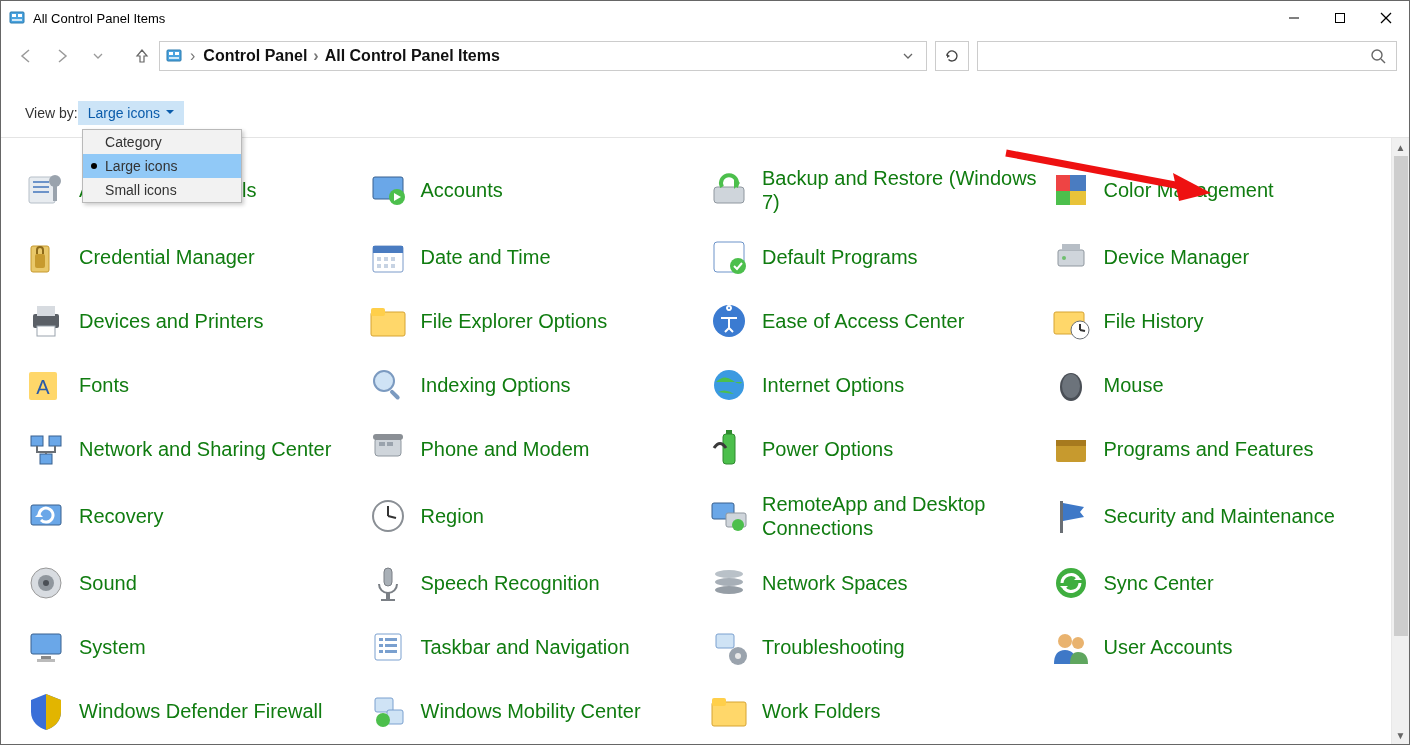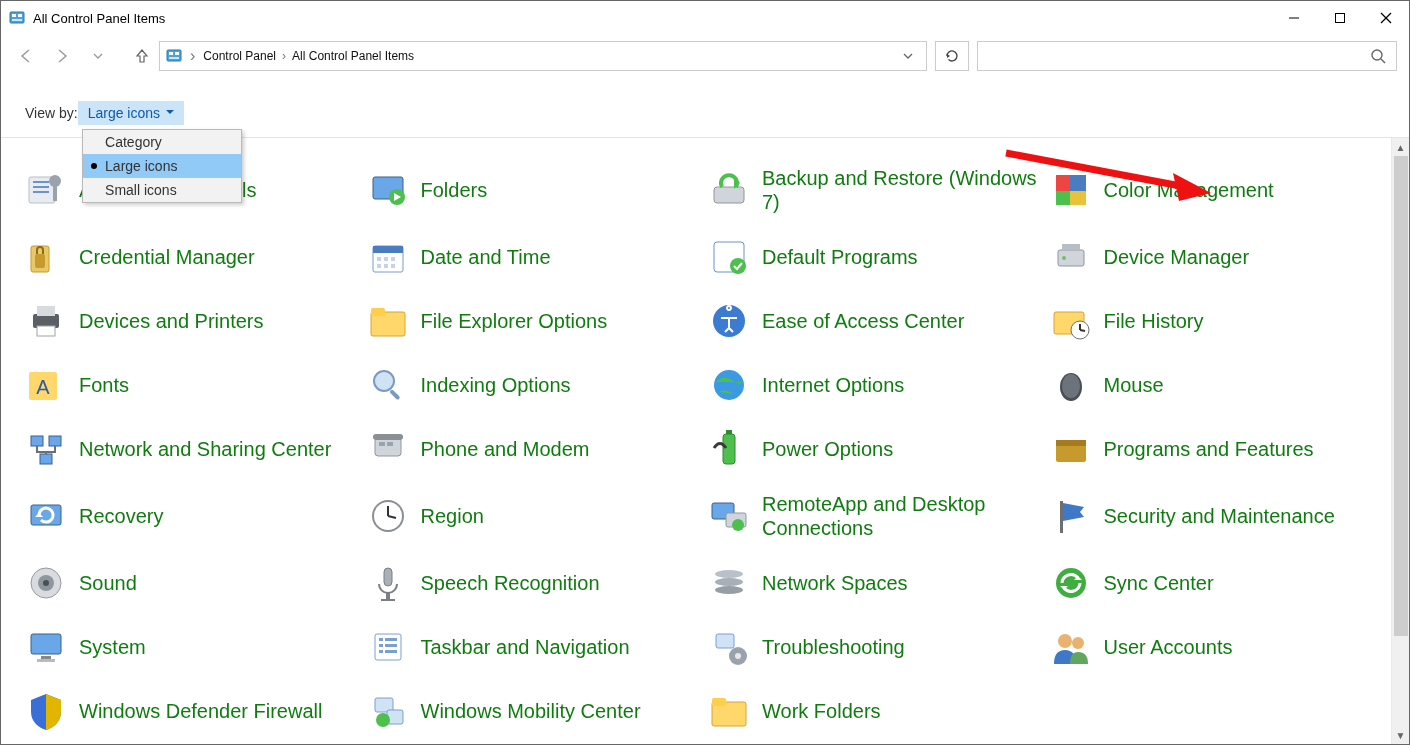--- a/index.html
+++ b/index.html
@@ -14,21 +14,21 @@
   .win-controls { display:flex; height:100%; }
   .win-btn { width:46px; display:flex; align-items:center; justify-content:center; }
 
   
   .navrow { display:flex; align-items:center; gap:8px; padding:6px 12px 6px 16px; }
   .nav-arrows { display:flex; align-items:center; gap:18px; color:#888; }
   .nav-arrow { width:18px; height:18px; display:flex; align-items:center; justify-content:center; }
   .upbtn { margin-left:8px; }
   .addressbar { flex:1; border:1px solid #ccc; height:30px; display:flex; align-items:center; padding:0 6px; gap:8px; min-width:0; }
   .addr-icon { flex:0 0 auto; }
-  .breadcrumbs { display:flex; align-items:center; gap:6px; font-size:12px; color:#111; flex:1; }
+  .breadcrumbs { display:flex; align-items:center; gap:6px; font-size:16px; color:#111; flex:1;font-weight:bold; }
   .breadcrumb-sep { color:#777; }
   .addressbar .chev { margin-left:auto; color:#666; padding:0 6px; }
   .refresh { width:34px; height:30px; border:1px solid #ccc; display:flex; align-items:center; justify-content:center; color:#444; }
   .searchbox { width:420px; height:30px; border:1px solid #ccc; display:flex; align-items:center; justify-content:flex-end; padding:0 10px; color:#666; }
 
   
   .header { display:flex; align-items:center; justify-content:space-between; padding:24px 16px 12px 24px; }
   .header-title { color:#15499c; font-size:20px; }
   .viewby { font-size:14px; color:#333; display:flex; align-items:center; gap:0; position:relative; }
   .viewby-value { background:#cce4f7; color:#0b5cab; padding:4px 10px; display:flex; align-items:center; gap:6px; font-size:14px; }
@@ -418,21 +418,21 @@
               </svg>
             </span>
             <span class="label">Administrative Tools</span>
           </div>
           <div class="item">
             <span class="icon">
               <svg width="42" height="42">
                 <use href="#ic-play"></use>
               </svg>
             </span>
-            <span class="label">Folders</span>
+            <span class="label">Accounts</span>
           </div>
           <div class="item">
             <span class="icon">
               <svg width="42" height="42">
                 <use href="#ic-backup"></use>
               </svg>
             </span>
             <span class="label">Backup and Restore (Windows 7)</span>
           </div>
           <div class="item">

